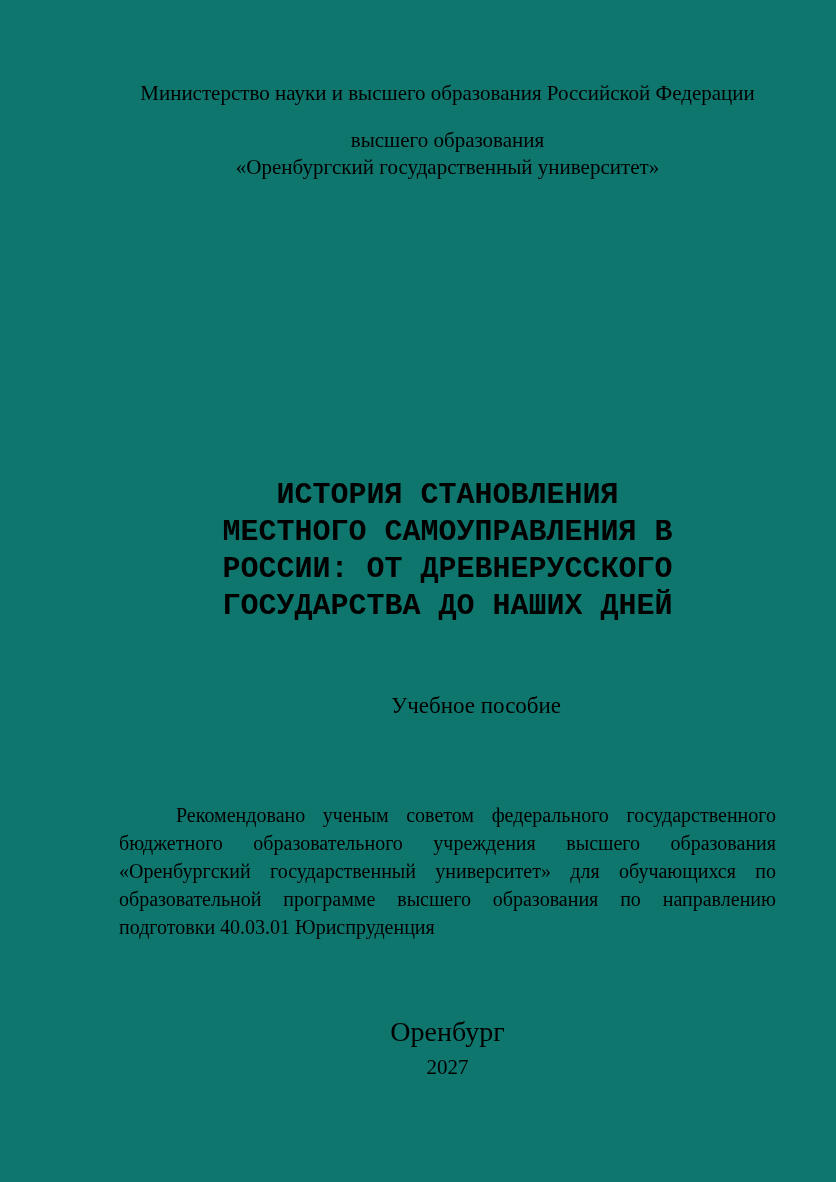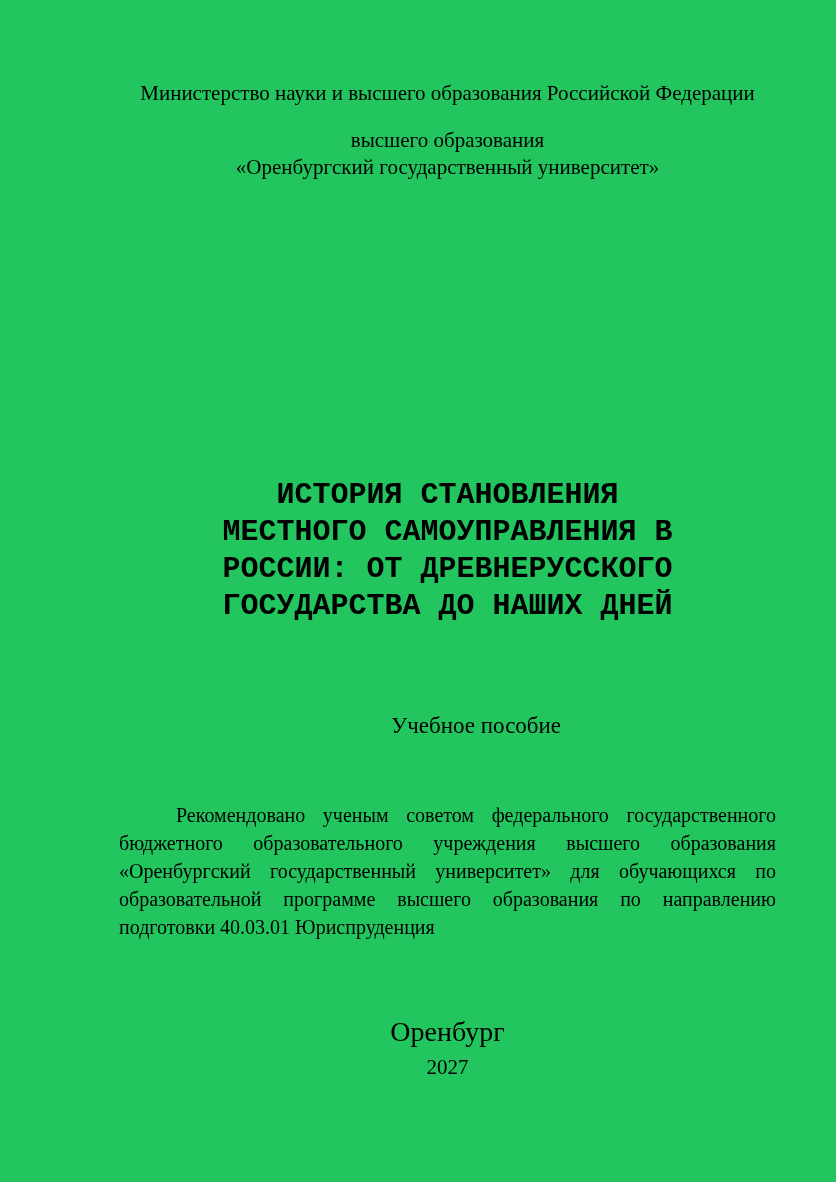--- a/index.html
+++ b/index.html
@@ -4,21 +4,21 @@
 <style>
   html, body {
     margin: 0;
     padding: 0;
     background: #ffffff;
   }
   .page {
     position: relative;
     width: 836px;
     height: 1182px;
-    background: #22c55e;
+    background: #0f766e;
     color: #000000;
     font-family: "Liberation Serif", "DejaVu Serif", serif;
     overflow: hidden;
   }
   
   .block {
     position: absolute;
     left: 119px;
     width: 657px;
   }
@@ -44,21 +44,20 @@
     font-size: 30px;
     line-height: 37px;
     font-weight: bold;
     font-family: Liberation Mono, monospace;
   }
   .subtitle {
     top: 692px;
     font-size: 23px;
     line-height: 28px;
     text-indent: 57px; 
-    margin-top: 20px;
   }
   .recommendation {
     top: 801px;
     font-size: 20px;
     line-height: 28px;
   }
   .recommendation .jline {
     display: block;
     text-align: justify;
     text-align-last: justify;

